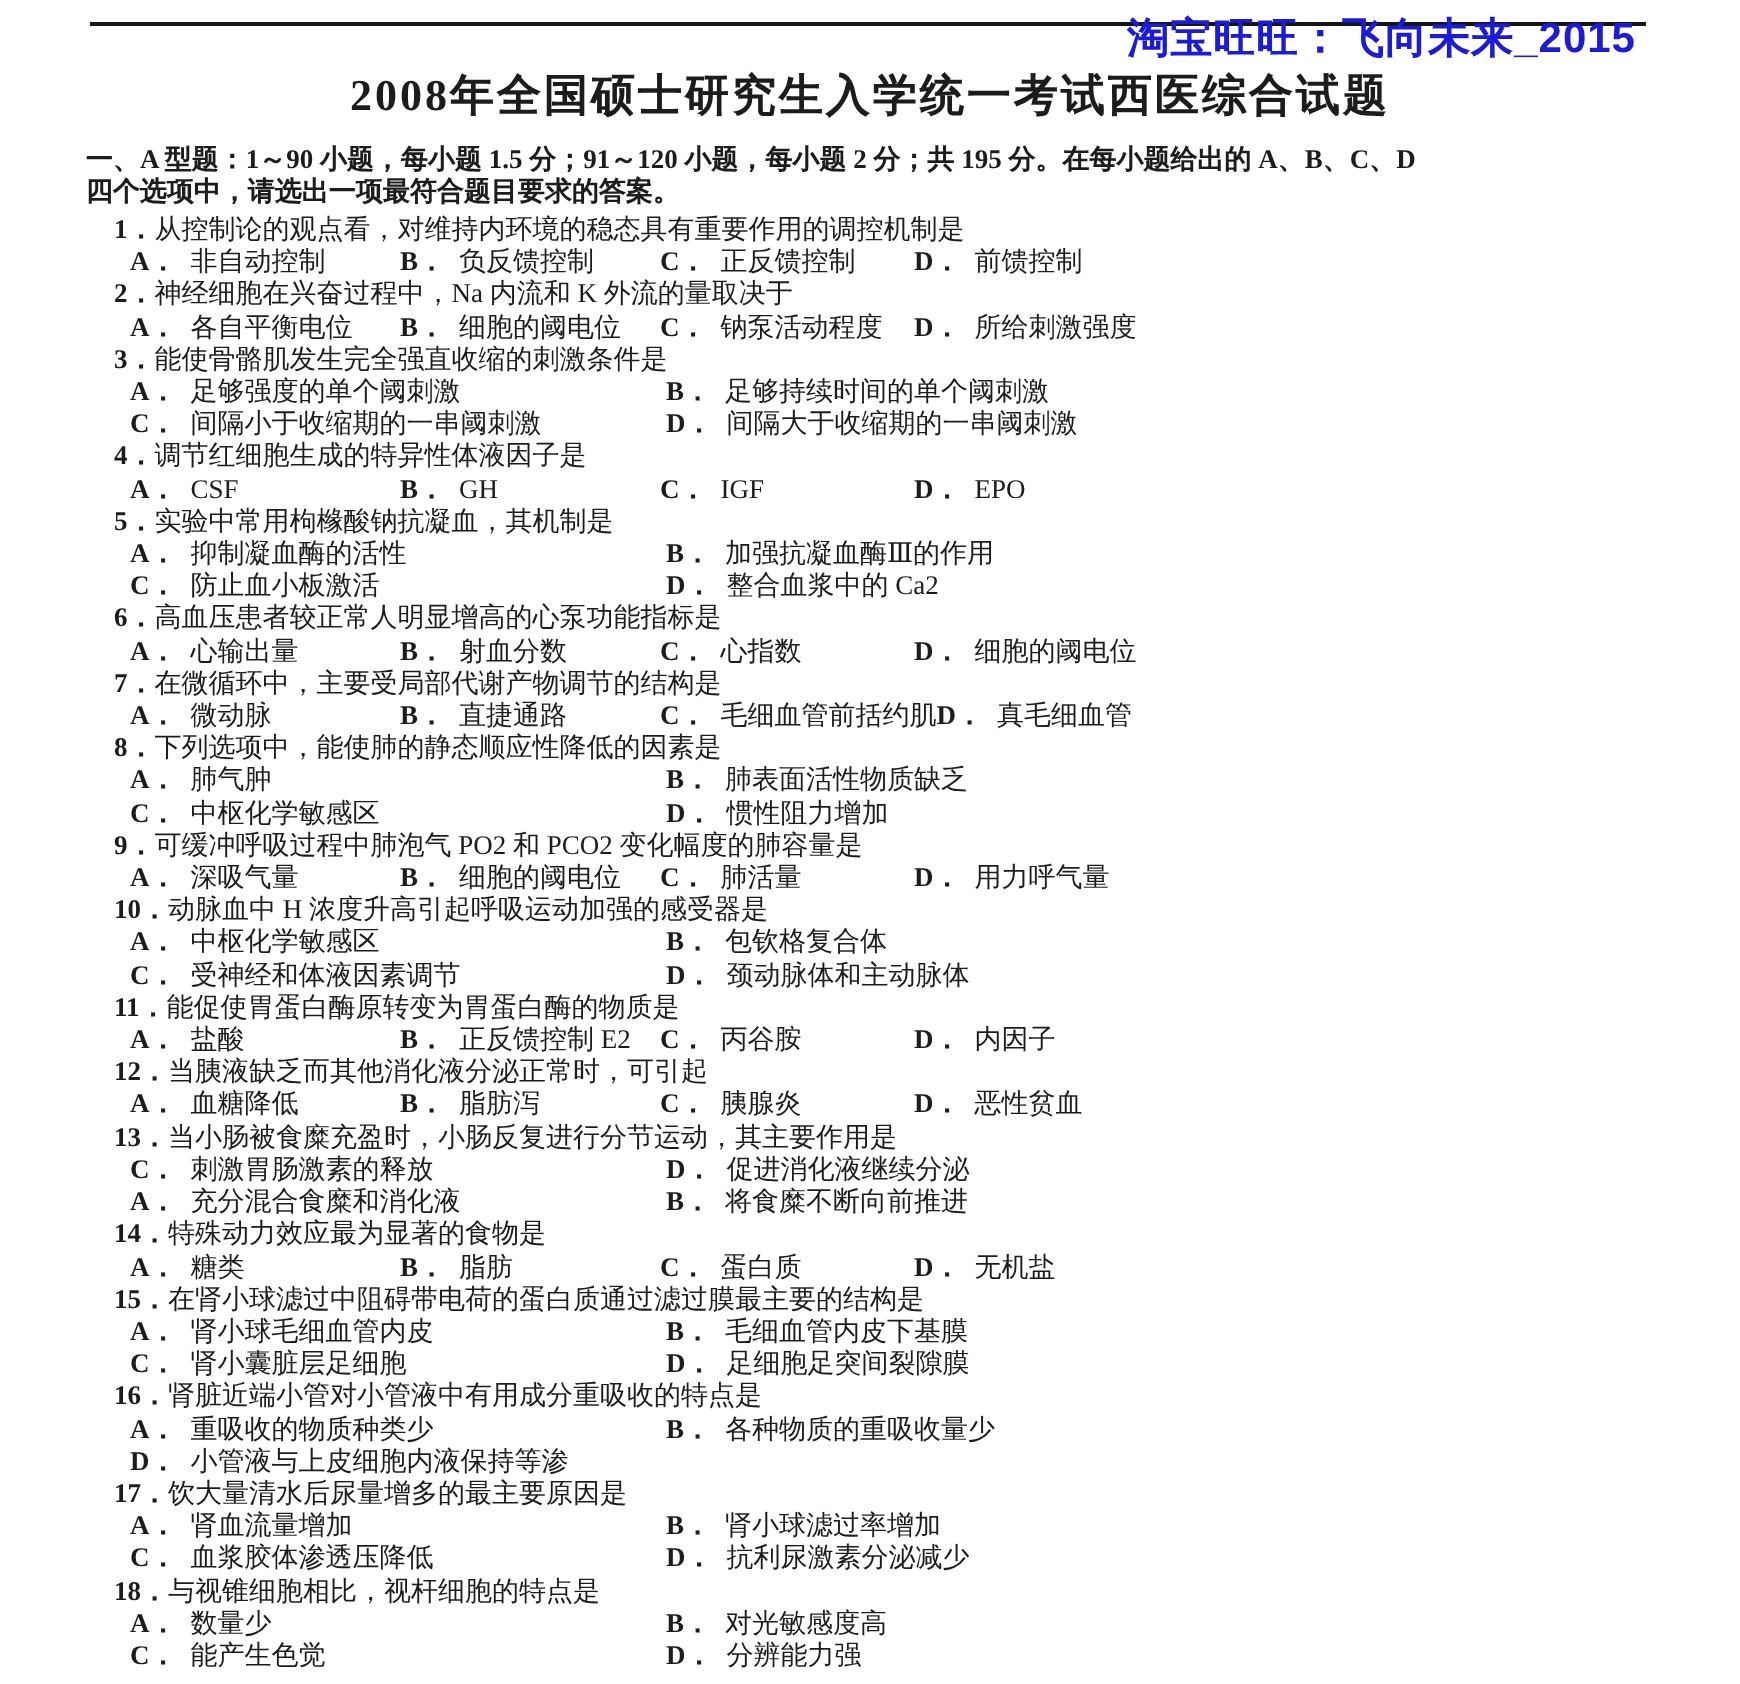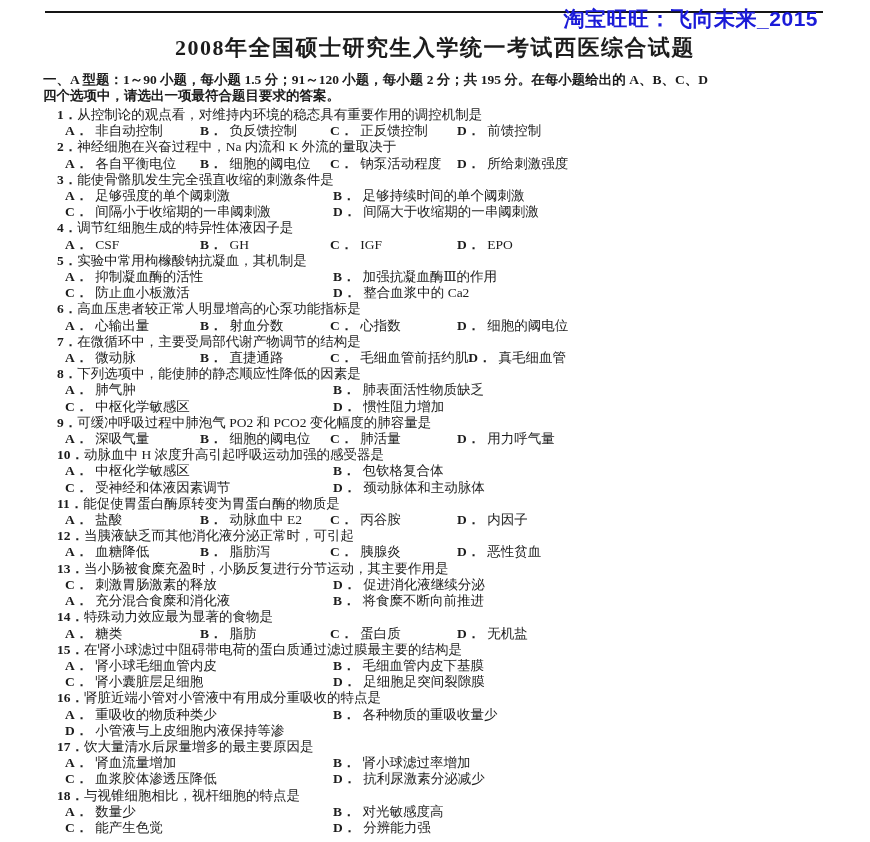--- a/index.html
+++ b/index.html
@@ -159,21 +159,21 @@
         <div class="opts-row row2">
           <span class="opt"><span class="opt-label">C．</span><span class="opt-text">受神经和体液因素调节</span></span>
           <span class="opt"><span class="opt-label">D．</span><span class="opt-text">颈动脉体和主动脉体</span></span>
         </div>
       </div>
 
   <div class="question">
     <div class="stem"><span class="qnum">11．</span><span class="qtext">能促使胃蛋白酶原转变为胃蛋白酶的物质是</span></div>
   <div class="opts-row row4">
           <span class="opt"><span class="opt-label">A．</span><span class="opt-text">盐酸</span></span>
-          <span class="opt"><span class="opt-label">B．</span><span class="opt-text">动脉血中 E2</span></span>
+          <span class="opt"><span class="opt-label">B．</span><span class="opt-text">正反馈控制 E2</span></span>
           <span class="opt"><span class="opt-label">C．</span><span class="opt-text">丙谷胺</span></span>
           <span class="opt"><span class="opt-label">D．</span><span class="opt-text">内因子</span></span>
         </div>
       </div>
 
   <div class="question">
     <div class="stem"><span class="qnum">12．</span><span class="qtext">当胰液缺乏而其他消化液分泌正常时，可引起</span></div>
   <div class="opts-row row4">
           <span class="opt"><span class="opt-label">A．</span><span class="opt-text">血糖降低</span></span>
           <span class="opt"><span class="opt-label">B．</span><span class="opt-text">脂肪泻</span></span>

